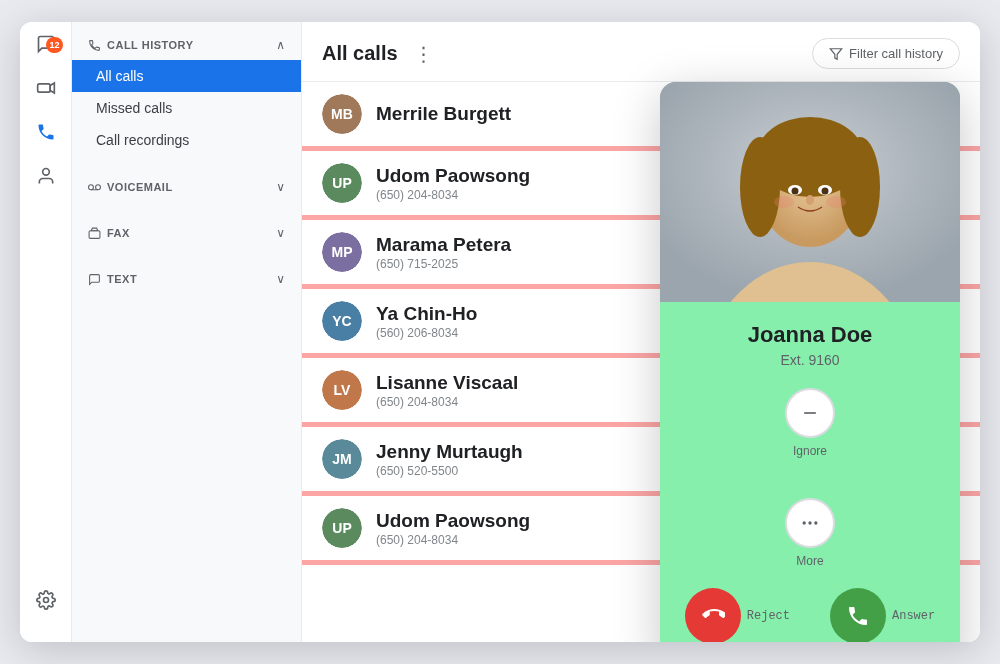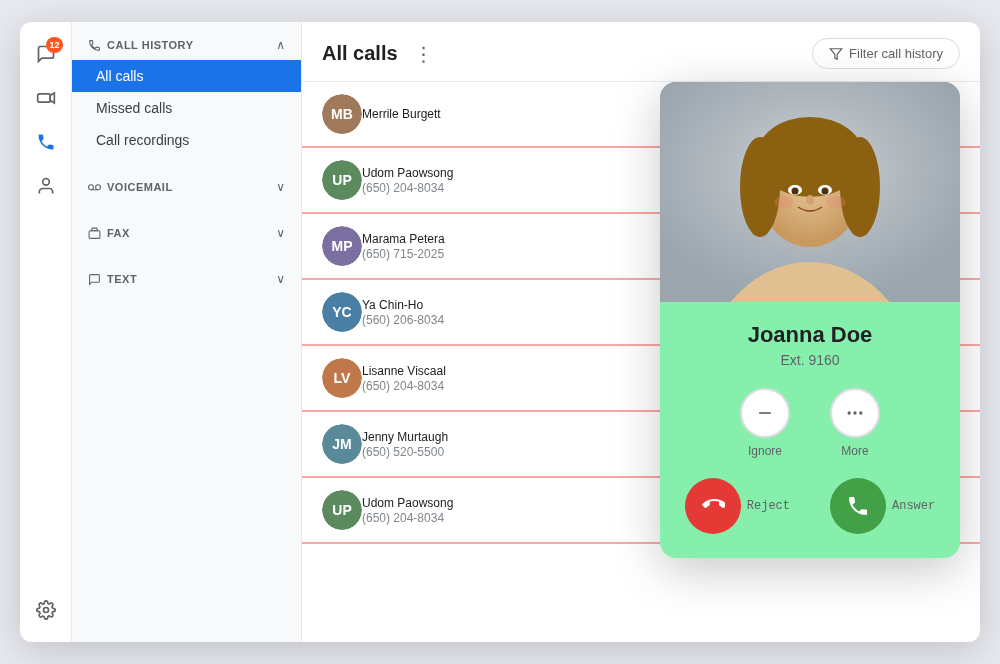--- a/index.html
+++ b/index.html
@@ -143,21 +143,20 @@
       padding: 12px 0;
       gap: 4px;
       flex-shrink: 0;
     }
 
     .side-icon-item {
       width: 40px;
       height: 40px;
       border-radius: 8px;
       display: flex;
-      align-items: center;
       justify-content: center;
       cursor: pointer;
       color: #5f6368;
       font-size: 18px;
       position: relative;
     }
     .side-icon-item.active { color: #1a73e8; }
 
     .badge {
       position: absolute;
@@ -282,42 +281,43 @@
     
     .call-list {
       flex: 1;
       overflow-y: auto;
     }
 
     .call-item {
       display: flex;
       align-items: center;
       padding: 12px 20px;
-      border-bottom: 2px solid #fca5a5;
-      cursor: pointer;
+      border-bottom: 5px solid #fca5a5;
+      cursor: pointer;
+      gap: 14px;
     }
 
     .caller-avatar {
       width: 40px;
       height: 40px;
       border-radius: 50%;
       flex-shrink: 0;
       display: flex;
       align-items: center;
       justify-content: center;
       overflow: hidden;
     }
 
     .caller-info {
       flex: 1;
     }
 
     .caller-name {
-      font-size: 12px;
-      font-weight: 400;
+      font-size: 19px;
+      font-weight: 700;
       color: #202124;
     }
 
     .caller-number {
       font-size: 12px;
       color: #80868b;
       margin-top: 1px;
     }
 
     .call-type {
@@ -421,20 +421,21 @@
       font-size: 14px;
       color: #5f6368;
       margin-bottom: 20px;
     }
 
     .card-actions-row {
       display: flex;
       justify-content: center;
       gap: 40px;
       margin-bottom: 20px;
+      flex-direction: column;
     }
 
     .card-action {
       display: flex;
       flex-direction: column;
       align-items: center;
       gap: 6px;
       cursor: pointer;
     }
 

